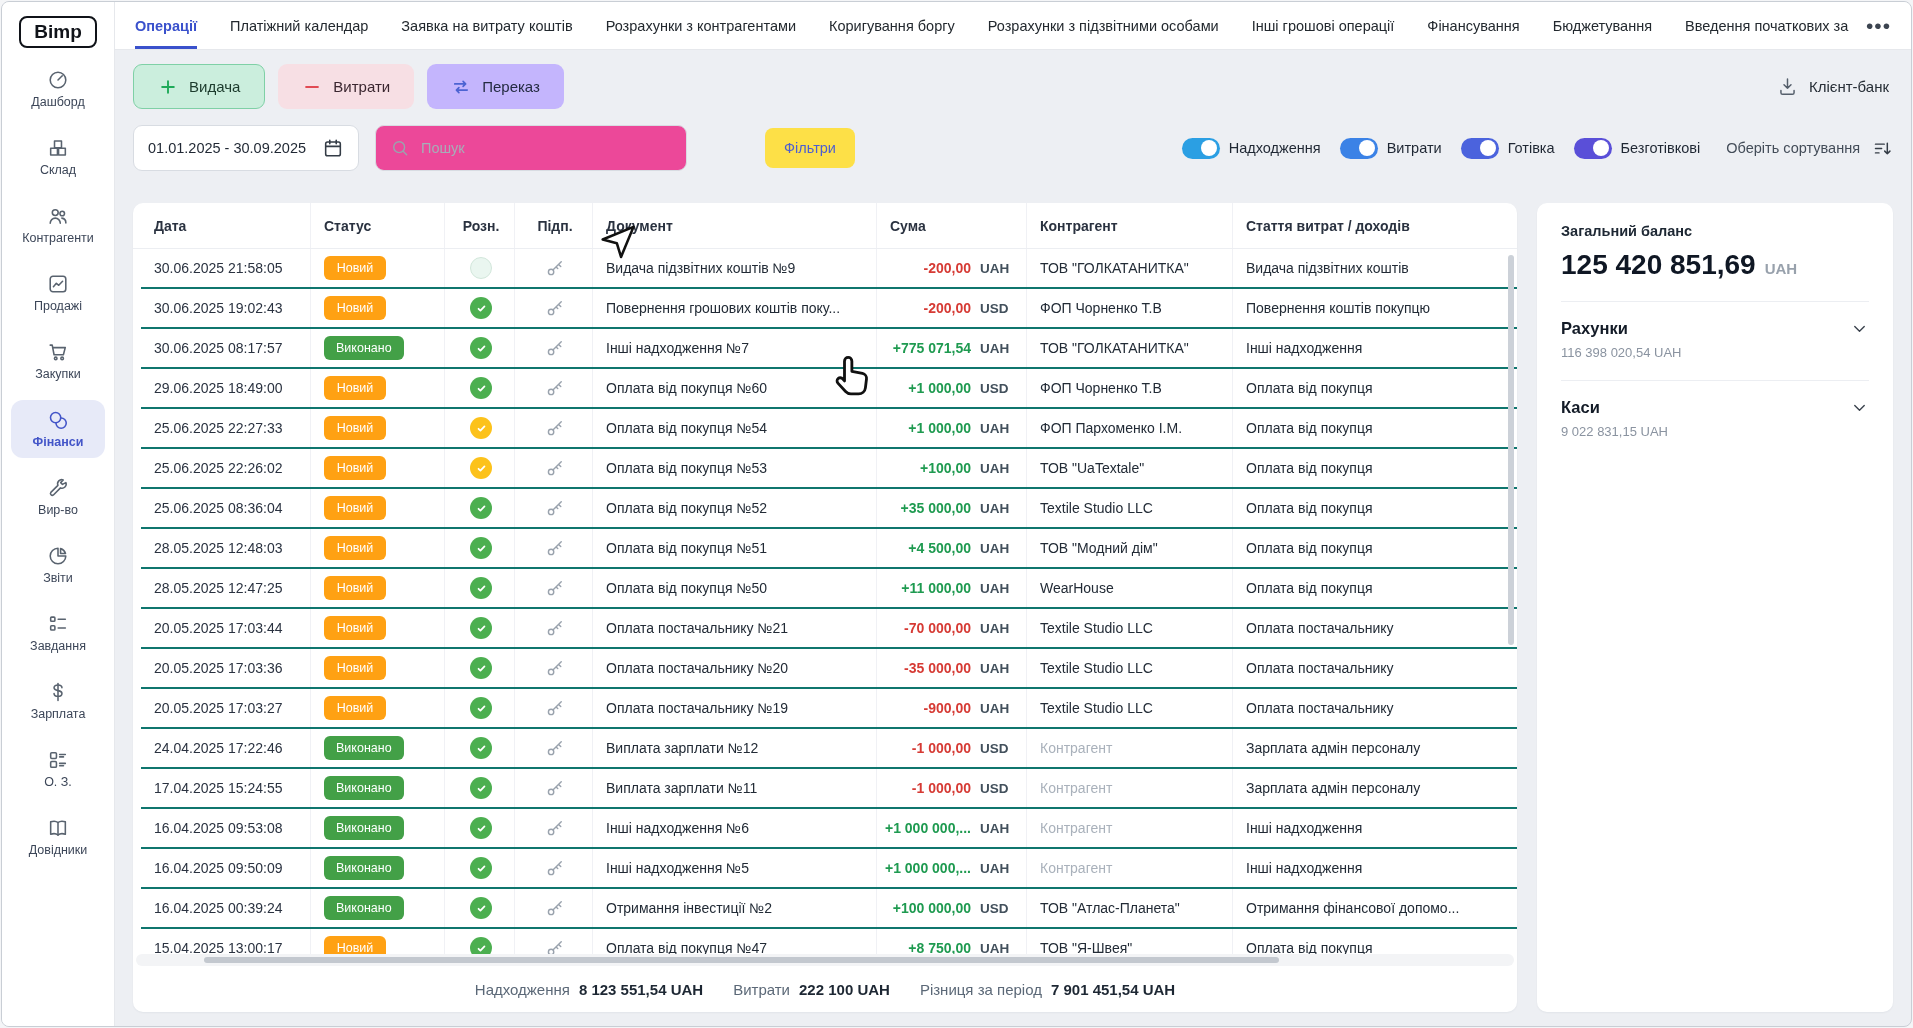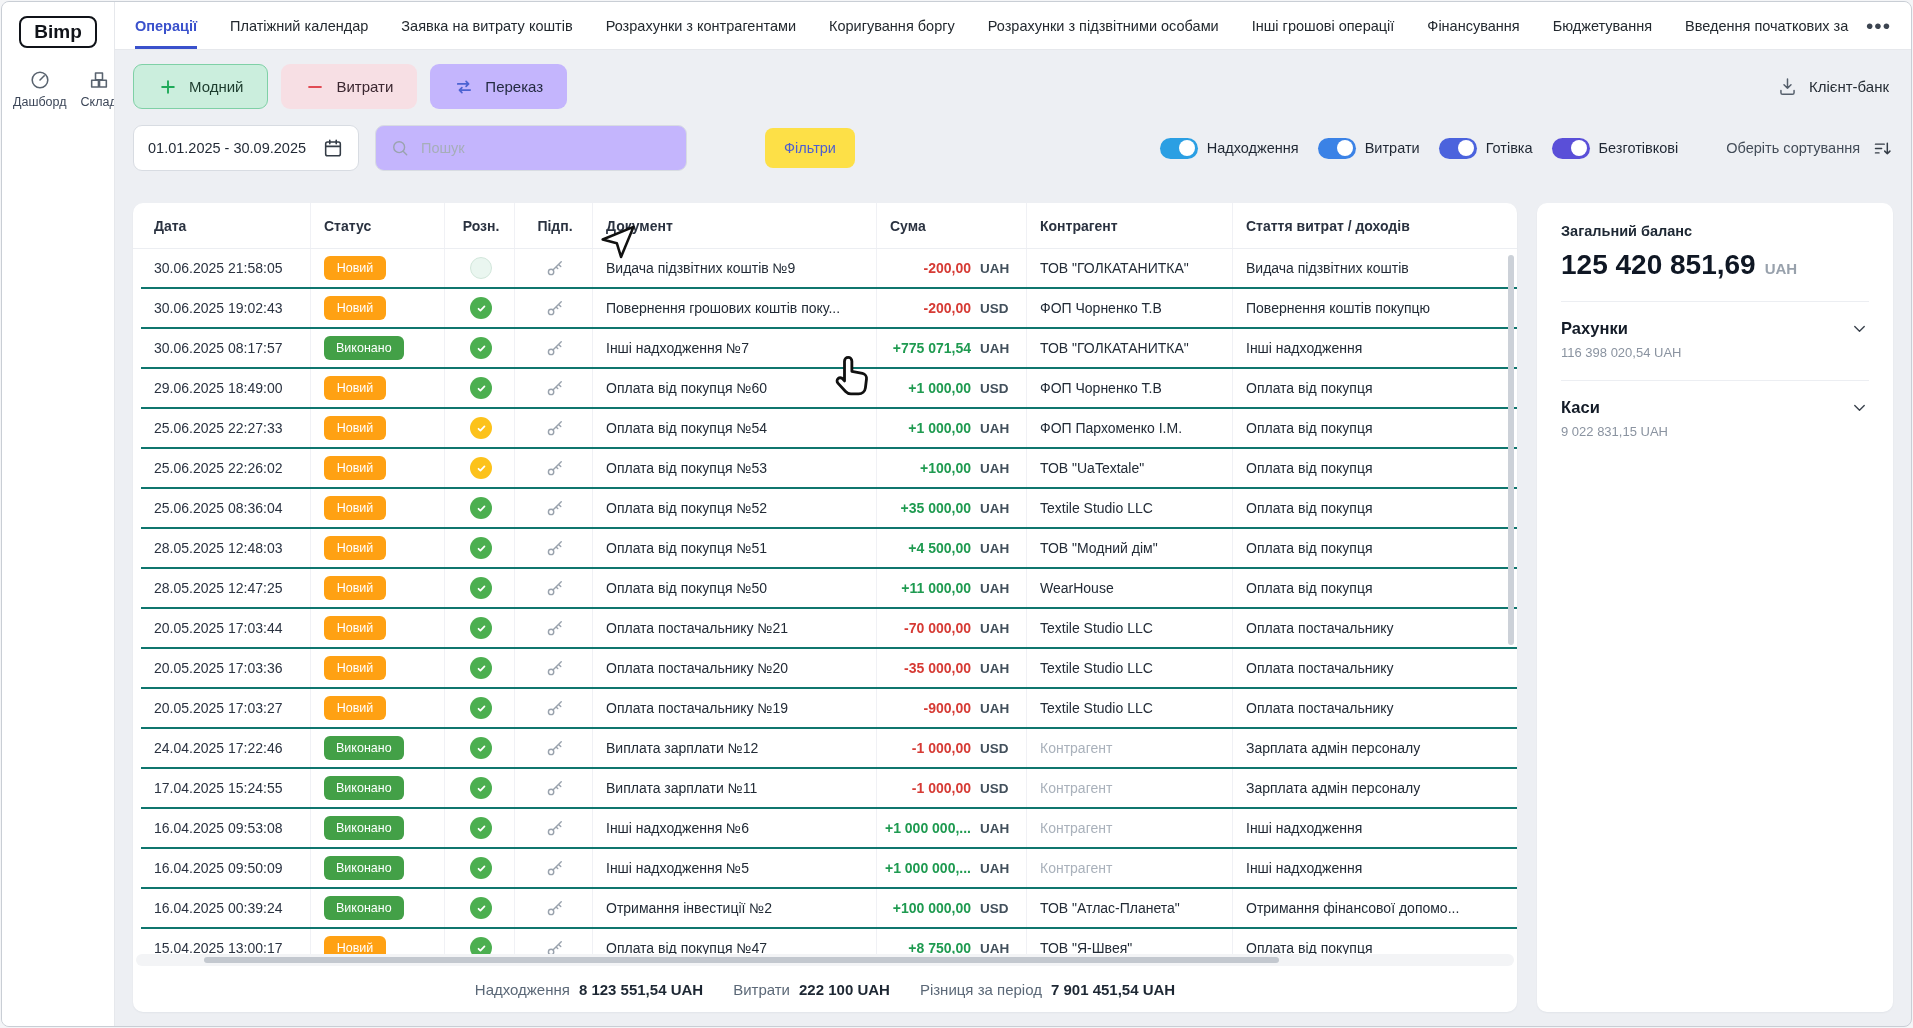--- a/index.html
+++ b/index.html
@@ -3,21 +3,21 @@
 <meta charset="utf-8">
 <style>
   *{box-sizing:border-box;margin:0;padding:0}
   html,body{width:1913px;height:1028px;overflow:hidden}
   body{font-family:"Liberation Sans","DejaVu Sans",sans-serif;background:#f4f5f7;color:#1f2733}
   .page{width:1911px;height:1026px;margin:1px;border:1px solid #c9ced5;border-radius:8px;display:flex;overflow:hidden;background:#edeff3}
 
   
   .sidebar{flex:0 0 113px;width:113px;background:#fff;border-right:1px solid #e6e8ec;display:flex;flex-direction:column;align-items:center;overflow:hidden}
   .logo{margin:14px 0 8px;border:2.5px solid #101319;border-radius:8px;padding:3px 13px;font-weight:bold;font-size:19px;color:#101319;background:#fff;cursor:pointer}
-  .side-nav{display:flex;flex-direction:row;width:100%;padding:4px 9px 8px;gap:10px}
+  .side-nav{display:flex;flex-direction:column;width:100%;padding:4px 9px 8px;gap:10px}
   .side-item{display:flex;flex-direction:column;align-items:center;gap:4px;padding:9px 2px;border-radius:12px;color:#59636f;cursor:pointer}
   .side-item .icon{width:22px;height:22px}
   .icon svg{width:100%;height:100%;display:block}
   .side-label{font-size:12.5px;color:#3c4658;white-space:nowrap}
   .side-item.active{background:#e7eaf8;color:#4355c8}
   .side-item.active .side-label{color:#4355c8;font-weight:600}
 
   
   .main{flex:1;display:flex;flex-direction:column;min-width:0}
   .topbar{flex:0 0 48px;height:48px;background:#fff;border-bottom:1px solid #e6e8ec;display:flex;align-items:center;padding:0 14px 0 20px}
@@ -38,31 +38,31 @@
   .btn.expense .icon{color:#e14b54}
   .btn.transfer{background:#c4b5fd;color:#242b42}
   .btn.transfer .icon{color:#4c63d2}
   .client-bank{margin-left:auto;display:flex;align-items:center;gap:11px;color:#272e36;font-size:15px;cursor:pointer;padding-right:4px}
   .client-bank .icon{width:21px;height:21px;color:#555f6b}
 
   
   .filter-row{display:flex;align-items:center;margin-top:16px;gap:16px}
   .date-input{background:#fff;border:1px solid #d8dce2;border-radius:9px;height:46px;display:flex;align-items:center;justify-content:space-between;padding:0 14px;font-size:14.5px;color:#1f2733;width:226px;cursor:pointer}
   .date-input .icon{width:22px;height:22px;color:#343c46}
-  .search-box{background:#c4b5fd;border:1px solid #d8dce2;border-radius:9px;height:46px;display:flex;align-items:center;padding:0 14px;gap:11px;width:312px}
+  .search-box{background:#ec4899;border:1px solid #d8dce2;border-radius:9px;height:46px;display:flex;align-items:center;padding:0 14px;gap:11px;width:312px}
   .search-box .icon{width:20px;height:20px;color:#9aa3ae}
   .search-box input{border:none;outline:none;font-size:14.5px;flex:1;font-family:inherit;color:#1f2733;background:transparent}
   .search-box input::placeholder{color:#a6aeb8}
   .filters-btn{margin-left:62px;background:#fde047;color:#4c5ed2;border:none;border-radius:8px;height:40px;padding:0 19px;font-size:14.5px;font-family:inherit;cursor:pointer}
   .toggles{margin-left:auto;display:flex;align-items:center;gap:19px}
   .toggle-item{display:flex;align-items:center;gap:9px}
   .switch{width:38px;height:21px;border-radius:11px;position:relative;display:inline-block;cursor:pointer}
   .knob{position:absolute;right:2.5px;top:2.5px;width:16px;height:16px;border-radius:50%;background:#fff}
   .toggle-label{font-size:14.5px;color:#1f2733;white-space:nowrap}
-  .sort{display:flex;align-items:center;gap:12px;color:#434c58;font-size:14.5px;margin-left:32px;cursor:pointer;white-space:nowrap}
+  .sort{display:flex;align-items:center;gap:12px;color:#434c58;font-size:14.5px;margin-left:10px;cursor:pointer;white-space:nowrap}
   .sort .icon{width:21px;height:21px;color:#343c46}
 
   
   .content-row{display:flex;gap:20px;margin-top:32px;flex:1;min-height:0;padding-bottom:14px}
   .table-card{flex:1;background:#fff;border-radius:10px;display:flex;flex-direction:column;min-width:0;position:relative;box-shadow:0 1px 2px rgba(20,30,50,.05)}
   .thead{display:flex;border-bottom:1px solid #eceef2;flex:0 0 46px;padding-left:8px}
   .th{font-size:14px;font-weight:600;color:#2a3240}
   .th,.td{padding:0 10px 0 13px;display:flex;align-items:center;height:100%;border-right:1px solid #f0f1f5;overflow:hidden;white-space:nowrap}
   .tbody{flex:1;overflow:hidden;position:relative;padding-left:8px}
   .trow{display:flex;height:40px;border-bottom:2px solid #0f766e;font-size:14px;color:#222b36;cursor:pointer}
@@ -259,21 +259,21 @@
 
     <div class="body">
 
       <div class="actions-row">
         <button class="btn income">
           <span class="icon">
               <svg viewBox="0 0 24 24" fill="none" stroke="currentColor" stroke-width="1.7" stroke-linecap="round" stroke-linejoin="round">
                 <path d="M12 5v14M5 12h14" stroke-width="2.3"></path>
               </svg>
             </span>
-          <span>Модний</span>
+          <span>Видача</span>
         </button>
         <button class="btn expense">
           <span class="icon">
               <svg viewBox="0 0 24 24" fill="none" stroke="currentColor" stroke-width="1.7" stroke-linecap="round" stroke-linejoin="round">
                 <path d="M5 12h14" stroke-width="2.6"></path>
               </svg>
             </span>
           <span>Витрати</span>
         </button>
         <button class="btn transfer">

